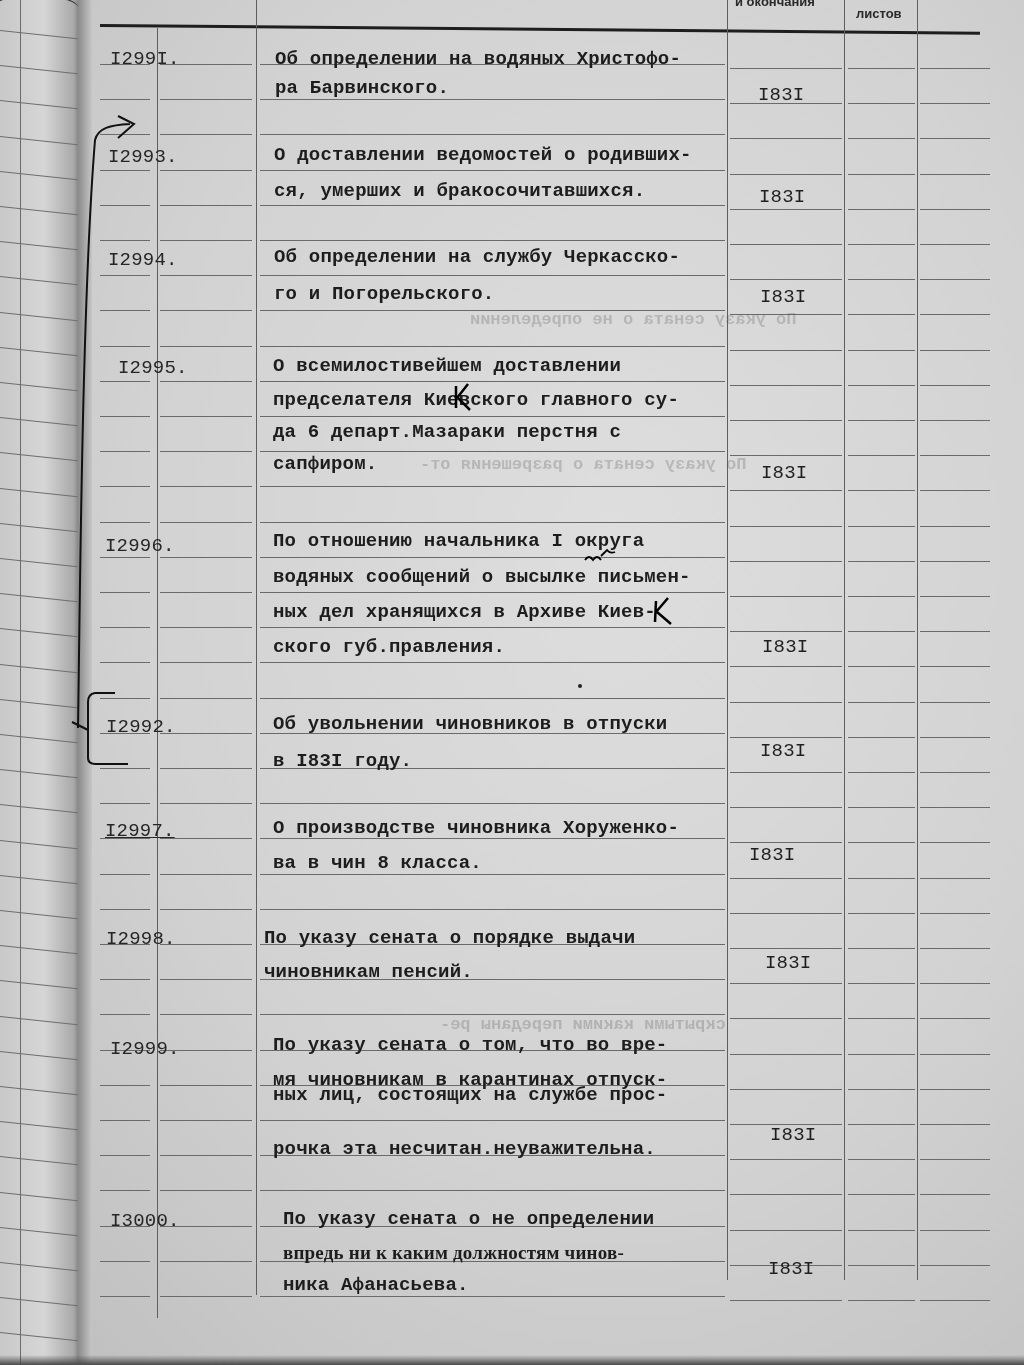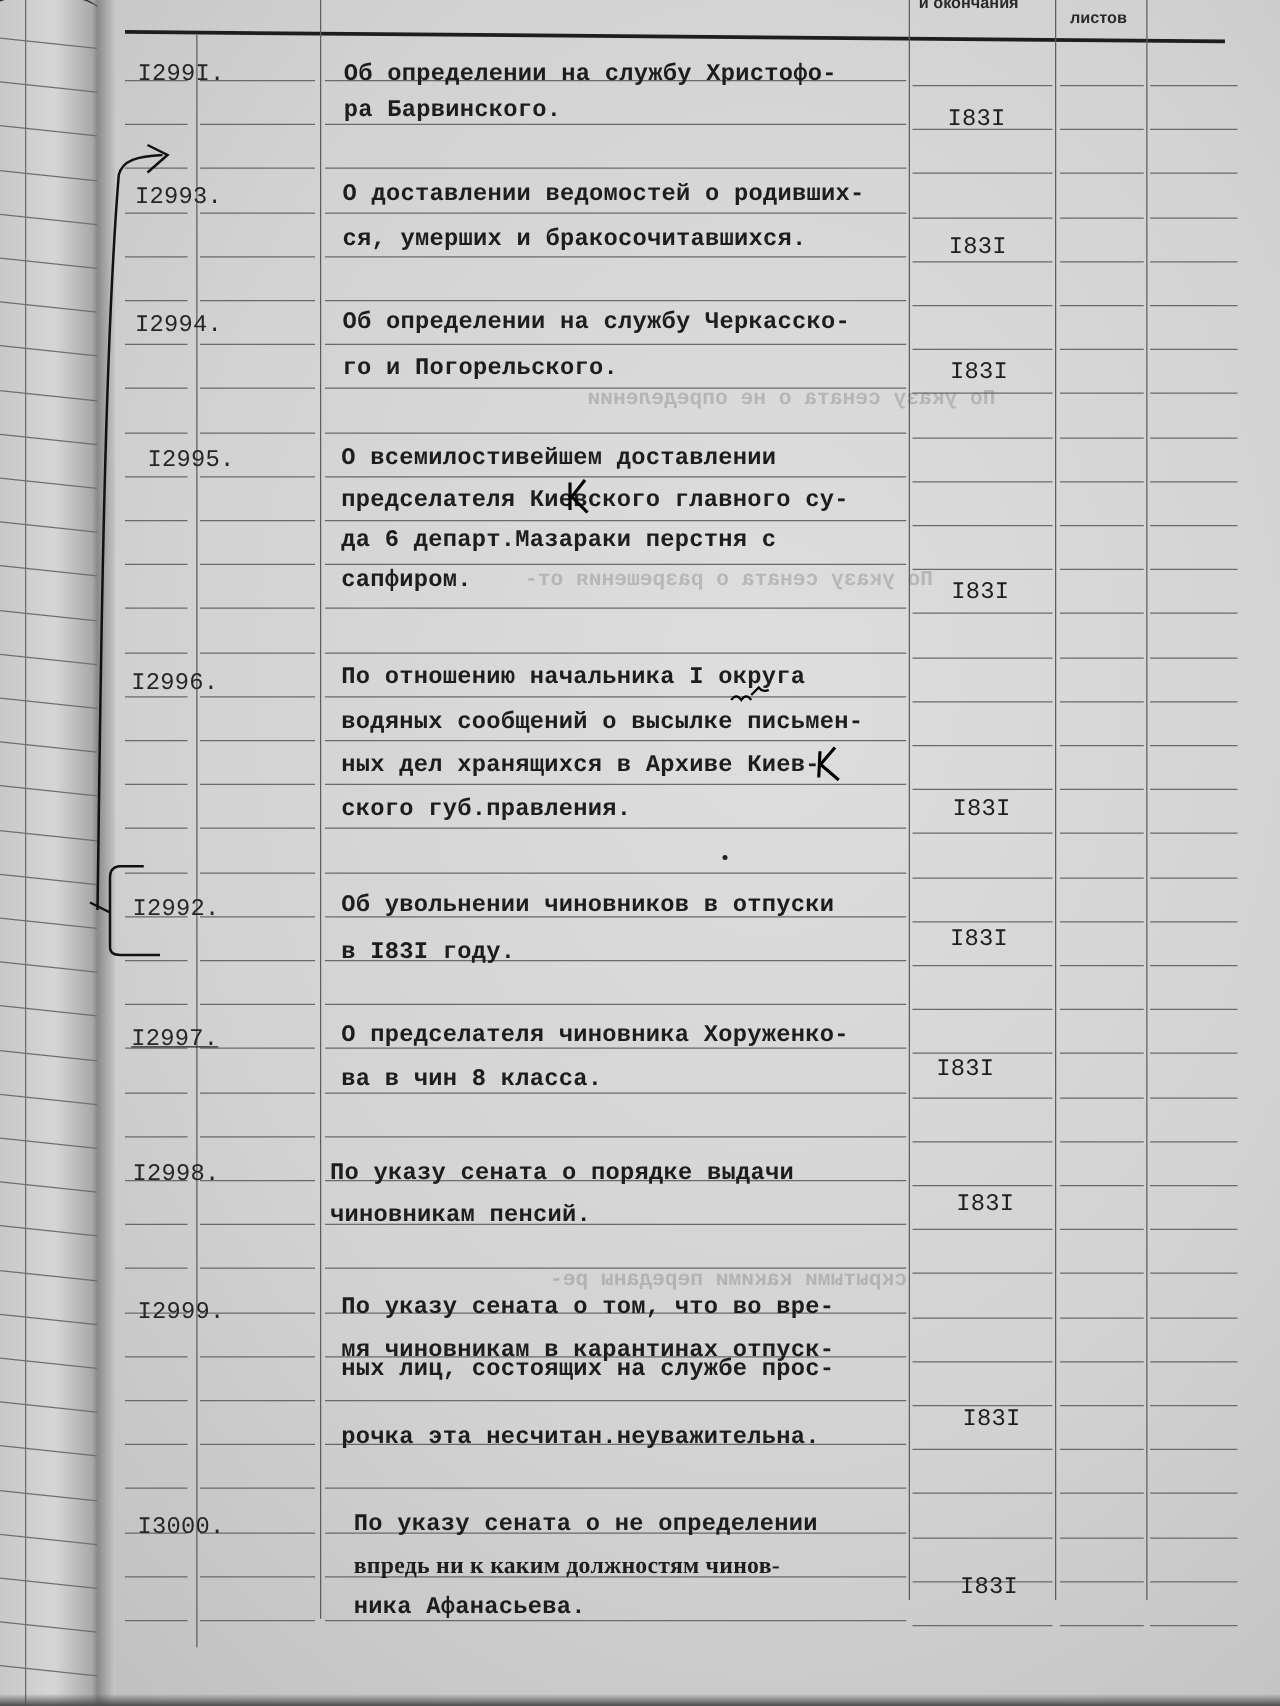--- a/index.html
+++ b/index.html
@@ -324,21 +324,21 @@
     </div>
 
   <div class="ghost" style="left:470px; top:310px;">По указу сената о не определении</div>
   <div class="ghost" style="left:420px; top:455px;">По указу сената о разрешения от-</div>
   <div class="ghost" style="left:440px; top:1015px;">скрытыми какими переданы ре-</div>
 
   <div id="entries">
 
     <div>
       <div class="num" style="left:110px; top:48px;">I299I.</div>
-      <div class="line" style="left:275px; top:48px;">Об определении на службу Христофо-</div>
+      <div class="line" style="left:275px; top:48px;">Об определении на водяных Христофо-</div>
       <div class="line" style="left:275px; top:77px;">ра Барвинского.</div>
       <div class="year" style="left:758px; top:84px;">I83I</div>
     </div>
 
     <div>
       <div class="num" style="left:108px; top:146px;">I2993.</div>
       <div class="line" style="left:274px; top:144px;">О доставлении ведомостей о родивших-</div>
       <div class="line" style="left:274px; top:180px;">ся, умерших и бракосочитавшихся.</div>
       <div class="year" style="left:759px; top:186px;">I83I</div>
     </div>
@@ -370,21 +370,21 @@
 
     <div>
       <div class="num" style="left:106px; top:716px;">I2992.</div>
       <div class="line" style="left:273px; top:713px;">Об увольнении чиновников в отпуски</div>
       <div class="line" style="left:273px; top:750px;">в I83I году.</div>
       <div class="year" style="left:760px; top:740px;">I83I</div>
     </div>
 
     <div>
       <div class="num" style="left:105px; top:820px;text-decoration:underline;">I2997.</div>
-      <div class="line" style="left:273px; top:817px;">О предселателя чиновника Хорyженко-</div>
+      <div class="line" style="left:273px; top:817px;">О производстве чиновника Хорyженко-</div>
       <div class="line" style="left:273px; top:852px;">ва в чин 8 класса.</div>
       <div class="year" style="left:749px; top:844px;">I83I</div>
     </div>
 
     <div>
       <div class="num" style="left:106px; top:928px;">I2998.</div>
       <div class="line" style="left:264px; top:927px;">По указу сената о порядке выдачи</div>
       <div class="line" style="left:264px; top:961px;">чиновникам пенсий.</div>
       <div class="year" style="left:765px; top:952px;">I83I</div>
     </div>

